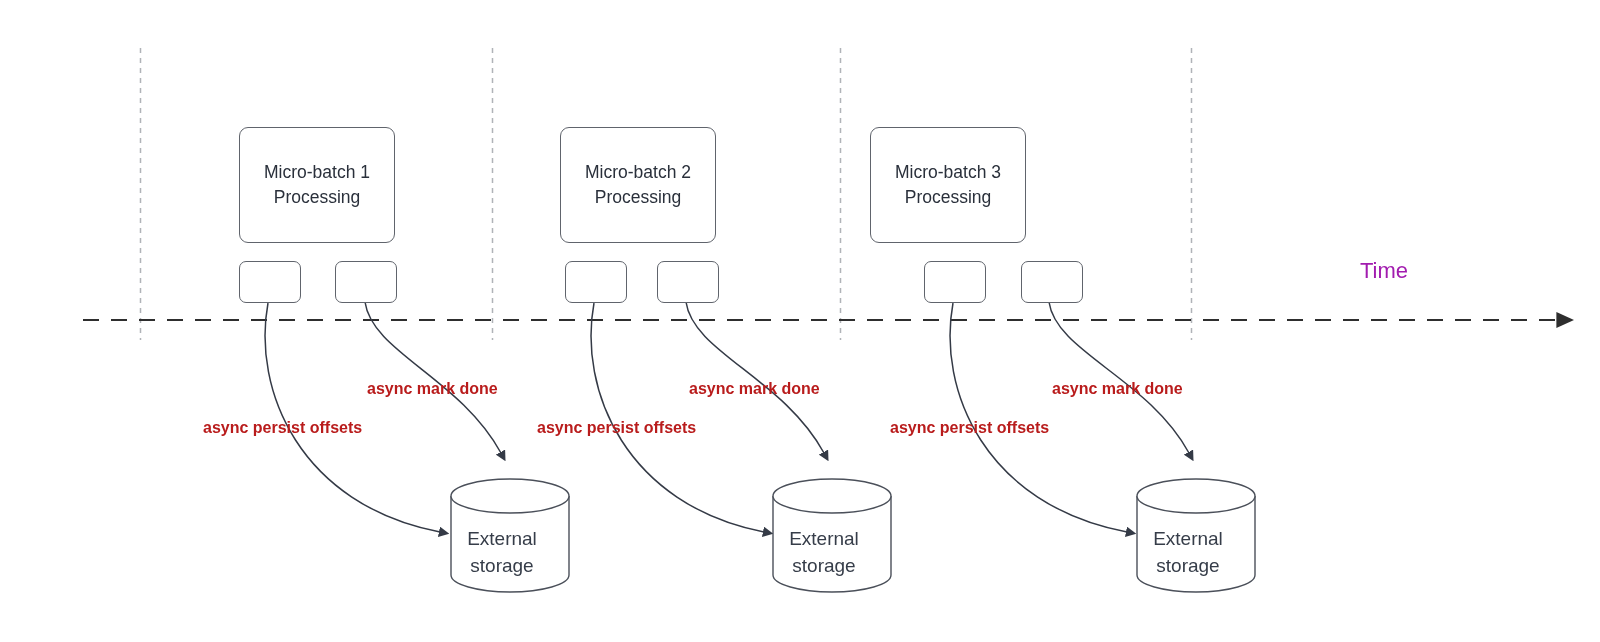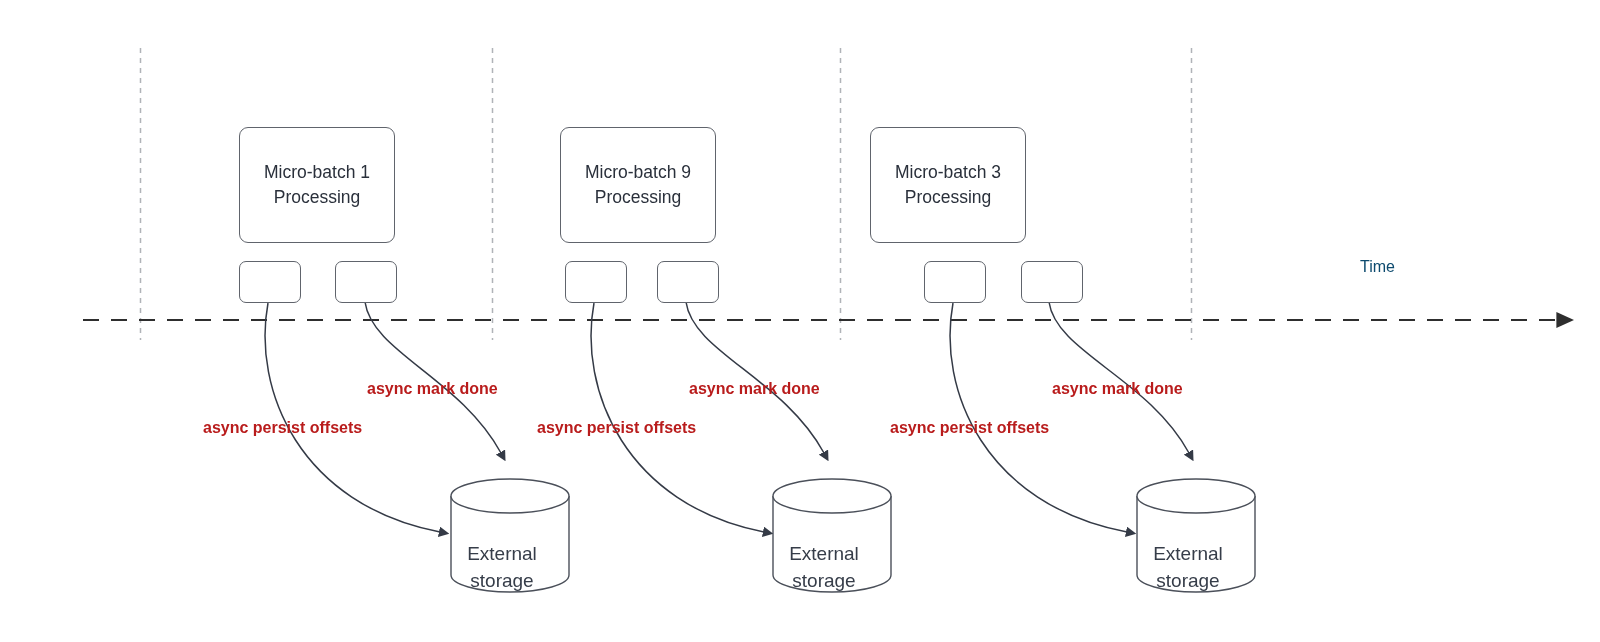--- a/index.html
+++ b/index.html
@@ -44,33 +44,33 @@
   .arrow-label {
     position: absolute;
     font-weight: bold;
     font-size: 16px;
     line-height: 17px;
     color: #b91c1c;
     white-space: nowrap;
   }
   .storage-label {
     position: absolute;
-    top: 540px;
+    top: 525px;
     width: 102px;
     text-align: center;
     font-size: 19px;
     line-height: 27px;
     color: #363d49;
   }
   .time-label {
     position: absolute;
     left: 1360px;
     top: 258px;
-    font-size: 16px;
-    color: #0c4a6e;
+    font-size: 22px;
+    color: #a21caf;
   }
 </style>
 </head>
 <body>
 
 <div class="canvas">
 
   <svg class="layer" width="1600" height="642" viewBox="0 0 1600 642">
     <defs>
       <marker id="arrowSmall" viewBox="0 0 10 10" refX="1" refY="5" markerWidth="7" markerHeight="7" orient="auto">
@@ -118,21 +118,21 @@
   <div class="smallbox" style="left:239px;"></div>
   <div class="smallbox" style="left:335px;"></div>
   <div class="arrow-label" style="left:203px; top:419px;">async persist offsets</div>
   <div class="arrow-label" style="left:367px; top:380px;">async mark done</div>
   <div class="storage-label" style="left:451px;">
     <span>External</span><br>
     <span>storage</span>
   </div>
 
   <div class="bigbox" style="left:560px;">
-    <span>Micro-batch 9</span>
+    <span>Micro-batch 2</span>
     <span>Processing</span>
   </div>
   <div class="smallbox" style="left:565px;"></div>
   <div class="smallbox" style="left:657px;"></div>
   <div class="arrow-label" style="left:537px; top:419px;">async persist offsets</div>
   <div class="arrow-label" style="left:689px; top:380px;">async mark done</div>
   <div class="storage-label" style="left:773px;">
     <span>External</span><br>
     <span>storage</span>
   </div>

